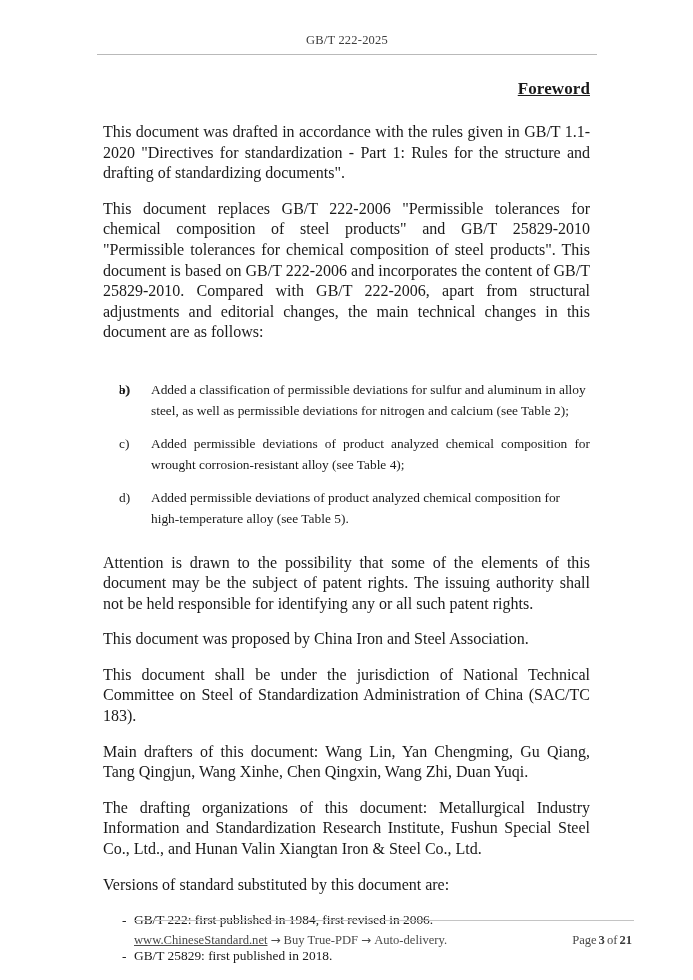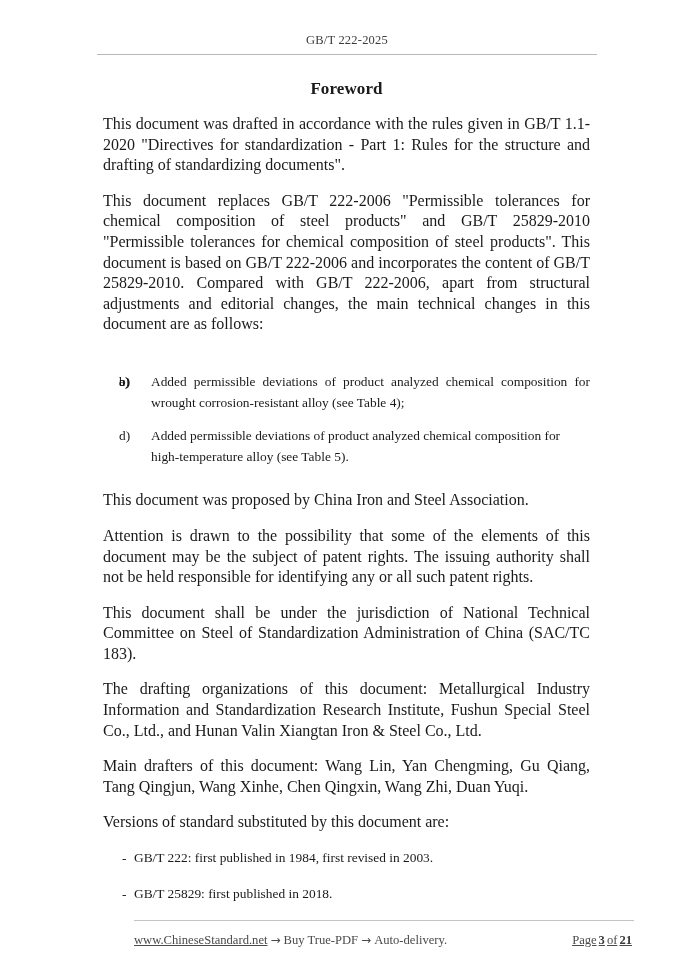--- a/index.html
+++ b/index.html
@@ -47,26 +47,27 @@
 
   
   .content {
     position: absolute;
     top: 78px;
     left: 103px;
     width: 487px;
   }
 
   .doc-title {
-    text-align: center;
+    text-align: right;
     font-size: 17px;
     font-weight: bold;
     letter-spacing: 0.1px;
-    margin: 0 0 14px 0;
+    margin: 0 0 22px 0;
     line-height: 22px;
+    text-decoration: underline;
   }
 
   p.para {
     font-size: 16px;
     line-height: 20.6px;
     text-align: justify;
     text-justify: inter-word;
     margin: 0 0 15px 0;
     hyphens: none;
   }
@@ -163,21 +164,20 @@
     cursor: pointer;
   }
   .footer-arrow {
     margin: 0 3px;
     font-family: "DejaVu Sans", sans-serif;
     font-size: 12px;
   }
   .footer-right {
     white-space: nowrap;
     color: #4a4a4a;
-    text-decoration: underline;
   }
   .footer-right .num {
     font-weight: bold;
     color: #3a3a3a;
     margin: 0 2px;
   }
 </style>
 </head>
 <body>
 
@@ -196,47 +196,47 @@
 
     <p class="para">This document replaces GB/T 222-2006 "Permissible tolerances for chemical composition of steel products" and GB/T 25829-2010 "Permissible tolerances for chemical composition of steel products". This document is based on GB/T 222-2006 and incorporates the content of GB/T 25829-2010. Compared with GB/T 222-2006, apart from structural adjustments and editorial changes, the main technical changes in this document are as follows:</p>
 
     <div class="block-gap"></div>
 
     <ol class="alpha-list">
       <li>
         <span class="marker">a)</span>
       </li>
       <li class="flush">
-        <span class="marker">b)</span>
+        <span class="marker">b)</span><span>Added a classification of permissible deviations for sulfur and aluminum in alloy steel, as well as permissible deviations for nitrogen and calcium (see Table 2);</span>
       </li>
       <li>
         <span class="marker">c)</span><span>Added permissible deviations of product analyzed chemical composition for wrought corrosion-resistant alloy (see Table 4);</span>
       </li>
       <li class="flush">
         <span class="marker">d)</span><span>Added permissible deviations of product analyzed chemical composition for high-temperature alloy (see Table 5).</span>
       </li>
     </ol>
 
     <div class="block-gap"></div>
 
+    <p class="para">Attention is drawn to the possibility that some of the elements of this document may be the subject of patent rights. The issuing authority shall not be held responsible for identifying any or all such patent rights.</p>
+
     <p class="para last-natural">This document was proposed by China Iron and Steel Association.</p>
 
-    <p class="para">Attention is drawn to the possibility that some of the elements of this document may be the subject of patent rights. The issuing authority shall not be held responsible for identifying any or all such patent rights.</p>
-
     <p class="para">This document shall be under the jurisdiction of National Technical Committee on Steel of Standardization Administration of China (SAC/TC 183).</p>
 
+    <p class="para">Main drafters of this document: Wang Lin, Yan Chengming, Gu Qiang, Tang Qingjun, Wang Xinhe, Chen Qingxin, Wang Zhi, Duan Yuqi.</p>
+
     <p class="para">The drafting organizations of this document: Metallurgical Industry Information and Standardization Research Institute, Fushun Special Steel Co., Ltd., and Hunan Valin Xiangtan Iron &amp; Steel Co., Ltd.</p>
 
-    <p class="para">Main drafters of this document: Wang Lin, Yan Chengming, Gu Qiang, Tang Qingjun, Wang Xinhe, Chen Qingxin, Wang Zhi, Duan Yuqi.</p>
-
     <p class="para last-natural">Versions of standard substituted by this document are:</p>
 
     <ul class="dash-list">
       <li>
-        <span class="dash">-</span><span>GB/T 222: first published in 1984, first revised in 2003.</span>
+        <span class="dash">-</span><span>GB/T 222: first published in 1984, first revised in 2006.</span>
       </li>
       <li>
         <span class="dash">-</span><span>GB/T 25829: first published in 2018.</span>
       </li>
     </ul>
 
   </div>
 
   <div class="footer">
     <div class="footer-rule"></div>

